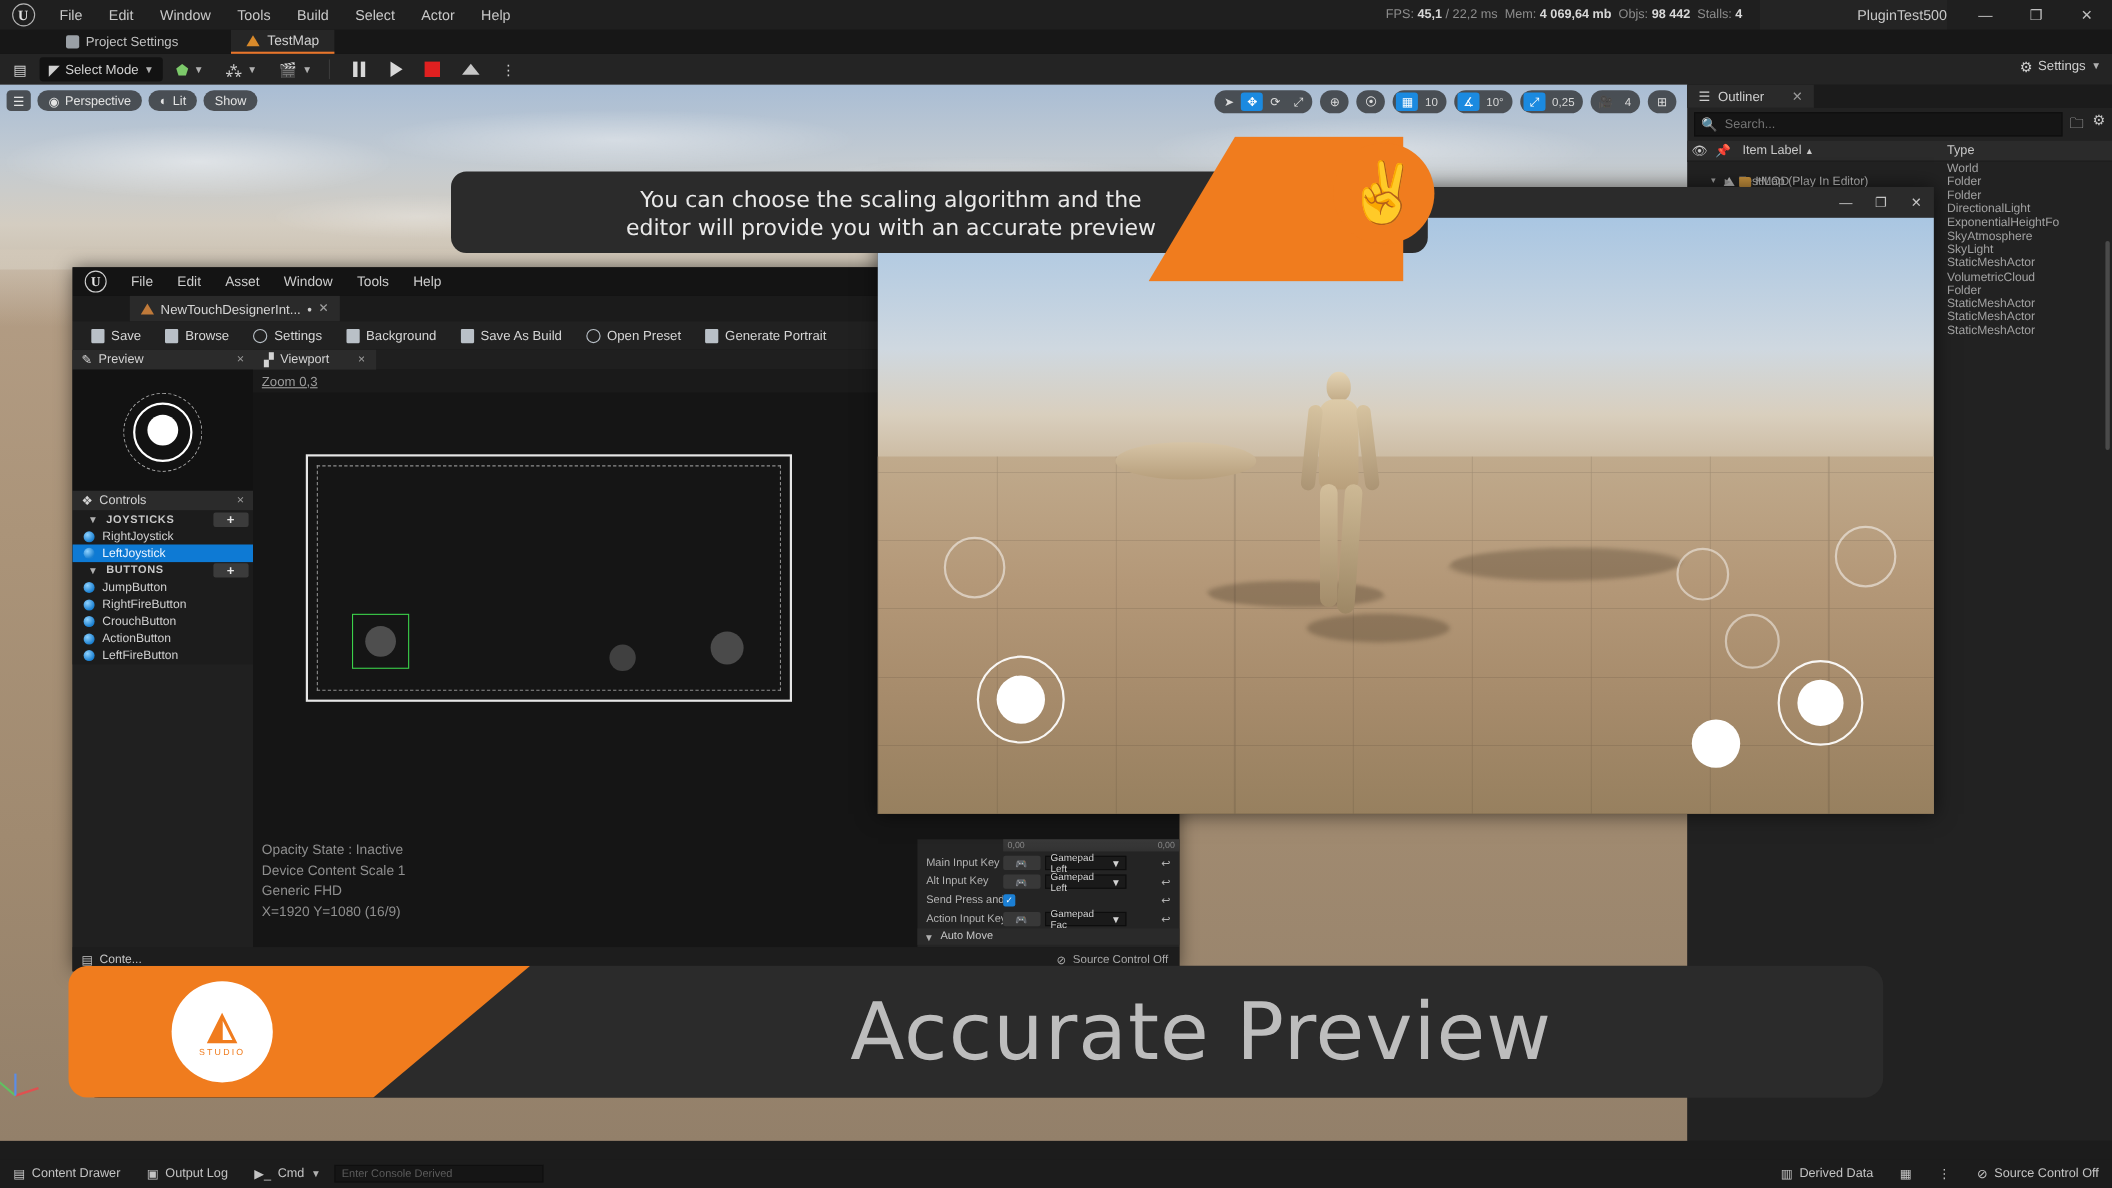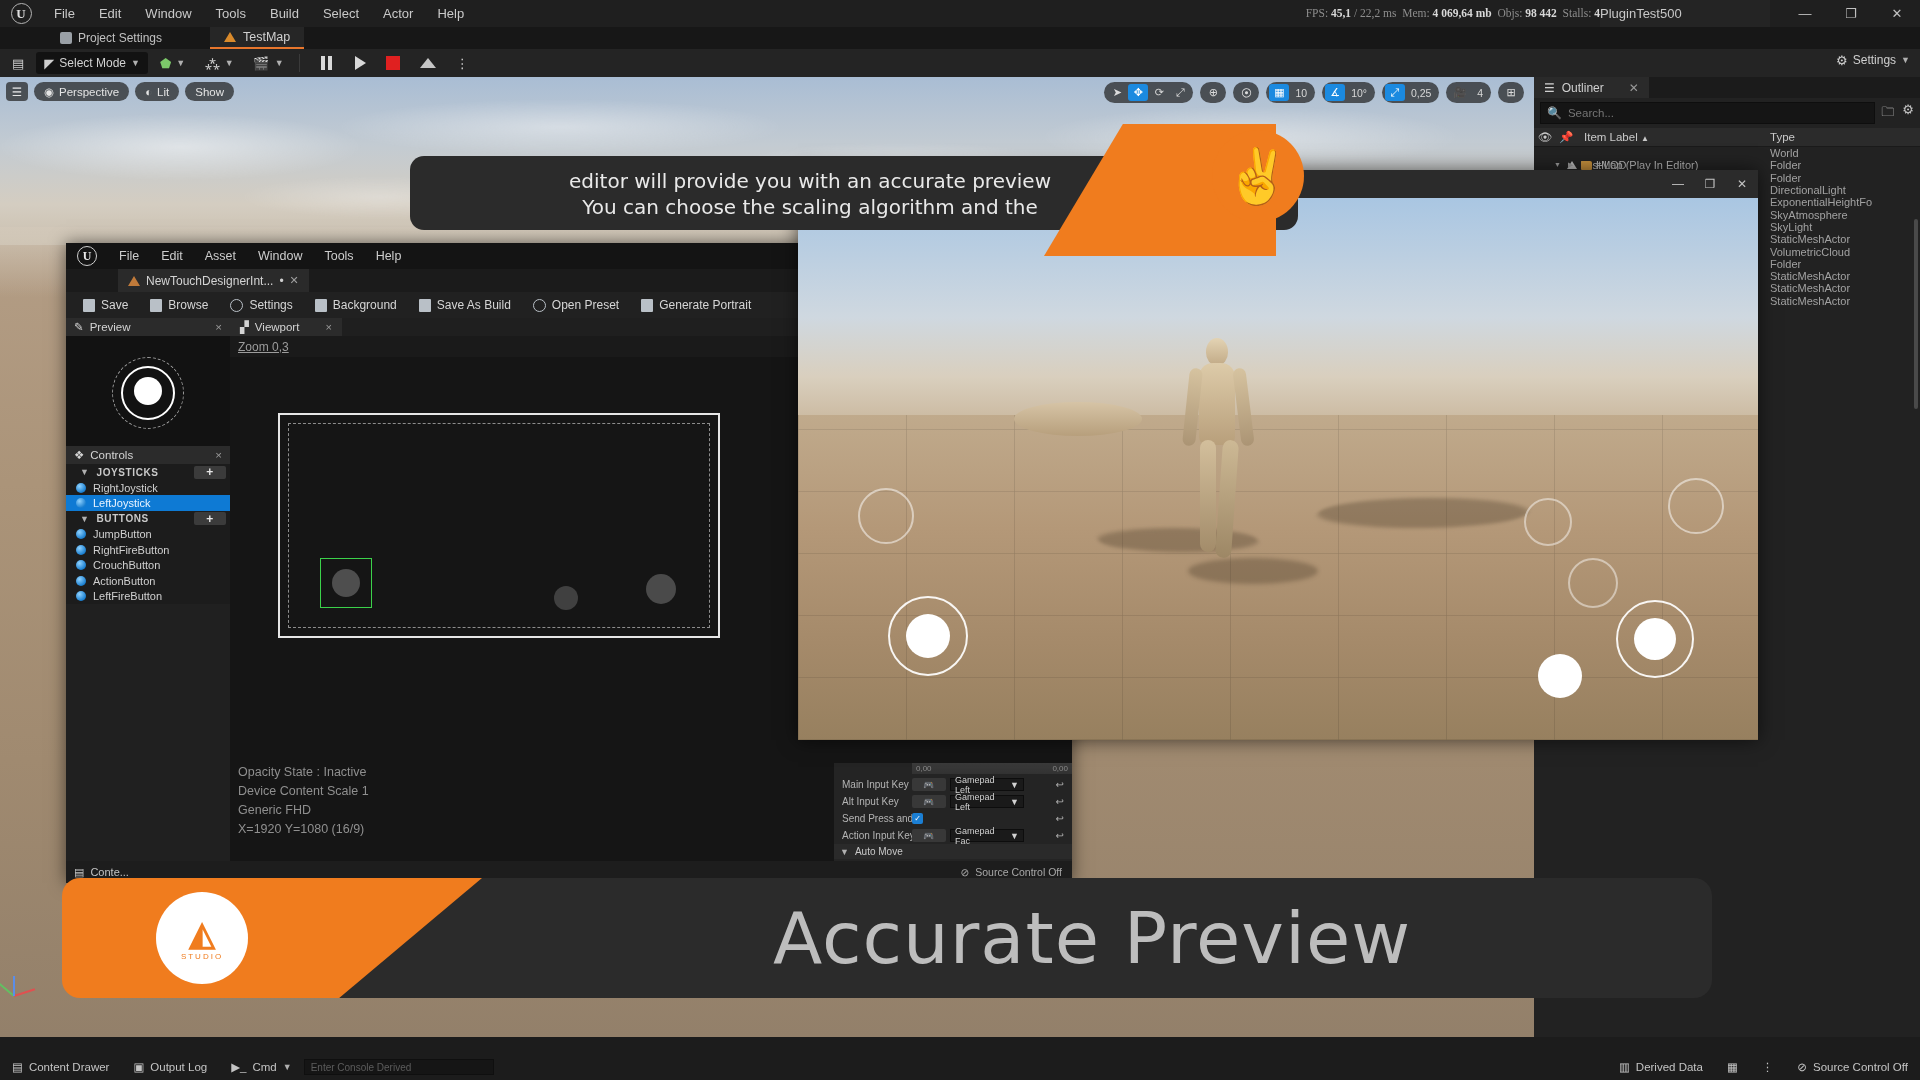--- a/index.html
+++ b/index.html
@@ -9,23 +9,23 @@
     background:#1c1c1c; color:#c8c8c8; font-size:12px;
     position:relative;
   }
   .app { position:absolute; inset:0; }
 
   
   .menubar { position:absolute; left:0; top:0; width:1920px; height:27px; background:#1f1f1f; display:flex; align-items:center; }
   .ue-logo { width:42px; height:27px; display:flex; align-items:center; justify-content:center; }
   .ue-logo .circ { width:21px;height:21px;border-radius:50%;border:1.6px solid #b4b4b4; display:flex;align-items:center;justify-content:center; font-family:"Liberation Serif",serif; font-size:13px; color:#e0e0e0; font-weight:bold;}
   .menubar .mi { padding:0 12px; height:27px; line-height:27px; color:#c9c9c9; font-size:13px; cursor:default; }
-  .stats { position:absolute; right:320px; top:0; height:27px; line-height:27px; font-size:11.5px; color:#8d8d8d; white-space:nowrap;font-family:Liberation Serif, serif; }
+  .stats { position:absolute; right:336px; top:0; height:27px; line-height:27px; font-size:11.5px; color:#8d8d8d; white-space:nowrap; }
   .stats b { color:#d8d8d8; font-weight:600; }
-  .wintitle { position:absolute; right:150px; top:0; height:27px; line-height:27px; width:170px; text-align:left; color:#c8c8c8; font-size:13px; background:#242424;}
+  .wintitle { position:absolute; right:150px; top:0; height:27px; line-height:27px; width:170px; text-align:right; color:#c8c8c8; font-size:13px; background:#242424;}
   .wbtns { position:absolute; right:0; top:0; height:27px; display:flex; }
   .wbtns div { width:46px; height:27px; display:flex; align-items:center; justify-content:center; color:#c0c0c0; font-size:13px; }
 
   
   .projbar { position:absolute; left:0; top:27px; width:1920px; height:22px; background:#171717; }
   .projbtn { position:absolute; left:52px; top:0; height:22px; display:flex; align-items:center; gap:6px; color:#c0c0c0; font-size:12px; padding:0 8px;}
   .leveltab { position:absolute; left:210px; top:0; height:22px; background:#262626; display:flex; align-items:center; gap:7px; padding:0 14px; color:#d0d0d0; font-size:12.5px; border-bottom:2px solid #e8762c;}
   .tri-icon { width:0;height:0;border-left:6px solid transparent;border-right:6px solid transparent;border-bottom:10px solid #d98a2b;}
   .sq-icon { width:12px;height:12px;background:#9aa0a6;border-radius:2px;}
 
@@ -783,22 +783,22 @@
       </div>
       <div class="sb-item">
         <span>⊘</span>
         <span>Source Control Off</span>
       </div>
     </div>
   </div>
 
   <div class="callout">
     <div class="callout-text">
+      <div>You can choose the scaling algorithm and the</div>
       <div>editor will provide you with an accurate preview</div>
-      <div>You can choose the scaling algorithm and the</div>
     </div>
     <div class="callout-orange">
       <div class="orange-shape"></div>
       <div class="hand-circle">
         <span class="emoji">✌</span>
       </div>
     </div>
   </div>
 
   <div class="banner">

